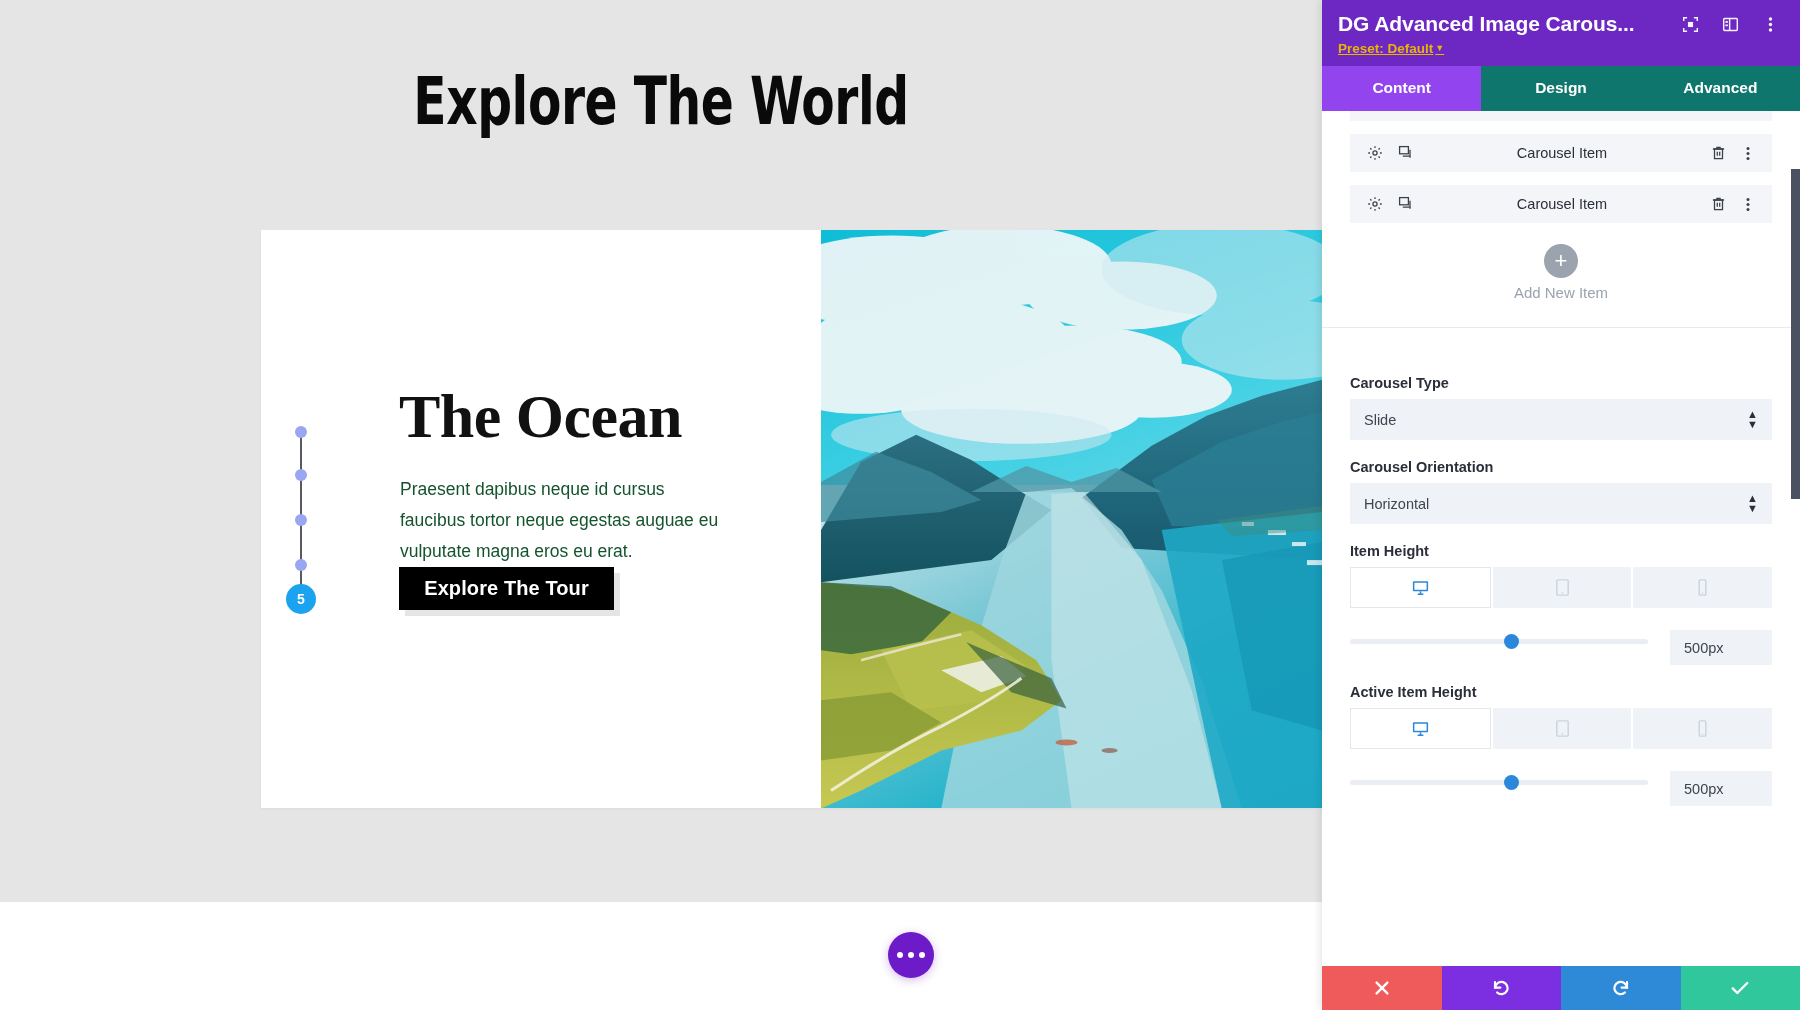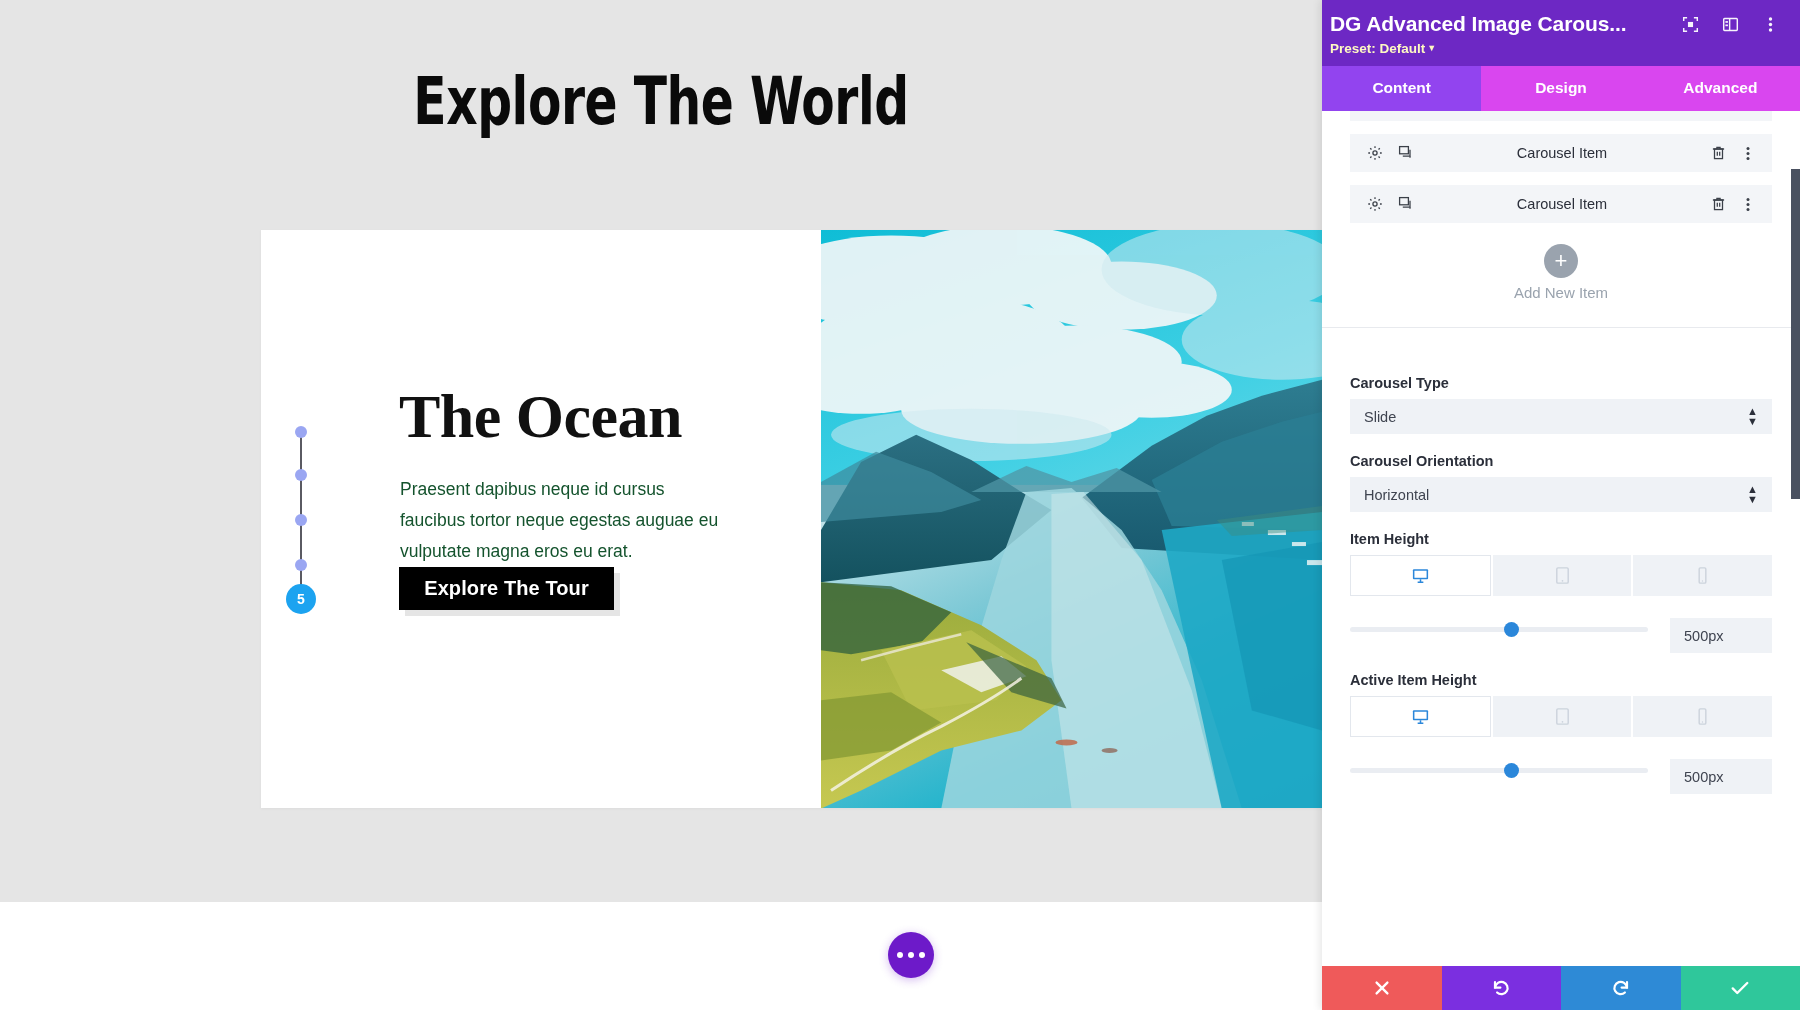--- a/index.html
+++ b/index.html
@@ -146,49 +146,50 @@
     left: 1322px; top: 0;
     width: 478px; height: 1010px;
     background: #ffffff;
     display: flex; flex-direction: column;
     overflow: hidden;
     box-shadow: -2px 0 8px rgba(0,0,0,0.10);
   }
 
   .panel-header {
     background: #6d28c4;
-    padding: 12px 20px 10px 8px;
+    padding: 12px 20px 10px 16px;
     position: relative;
     flex: 0 0 auto;
   }
   .panel-title-row { display: flex; align-items: center; }
   .panel-title {
     color: #ffffff;
     font-size: 21px;
     font-weight: 700;
     white-space: nowrap;
     overflow: hidden;
     flex: 1 1 auto;
     letter-spacing: -0.1px;
   }
   .panel-header-icons { display: flex; align-items: center; gap: 20px; padding-left: 14px; }
   .hicon { width: 20px; height: 20px; display:flex; align-items:center; justify-content:center; cursor: pointer; opacity: .95; }
   .hicon svg { display: block; }
   .panel-preset {
     margin-top: 5px;
-    color: #fef9c3;
+    color: #eab308;
     font-size: 13.5px;
     font-weight: 700;
     cursor: pointer;
+    text-decoration: underline;
   }
   .panel-preset .caret { font-size: 9px; margin-left: 2px; vertical-align: 2px; }
 
   .panel-tabs {
     display: flex;
-    background: #d946ef;
+    background: #0f766e;
     flex: 0 0 auto;
   }
   .panel-tab {
     flex: 1 1 0;
     text-align: center;
     padding: 13px 0 14px 0;
     color: #ffffff;
     font-size: 15.5px;
     font-weight: 700;
     cursor: pointer;
@@ -263,21 +264,21 @@
   .group-actions { display: flex; align-items: center; gap: 18px; }
 
   .field { margin-bottom: 19px; margin-top: 19px; }
   .field-label {
     font-size: 14.5px;
     color: #2b2f3a;
     font-weight: 700;
     margin-bottom: 8px;
   }
   .select {
-    height: 35px;
+    height: 41px;
     background: #eff2f6;
     display: flex; align-items: center;
     padding: 0 14px;
     font-size: 14.5px;
     color: #3f4450;
     cursor: pointer;
     position: relative;
   }
   .select .val { flex: 1 1 auto; }
   .select .spin { color: #2b2f3a; font-size: 11px; line-height: .85; text-align: center; }

